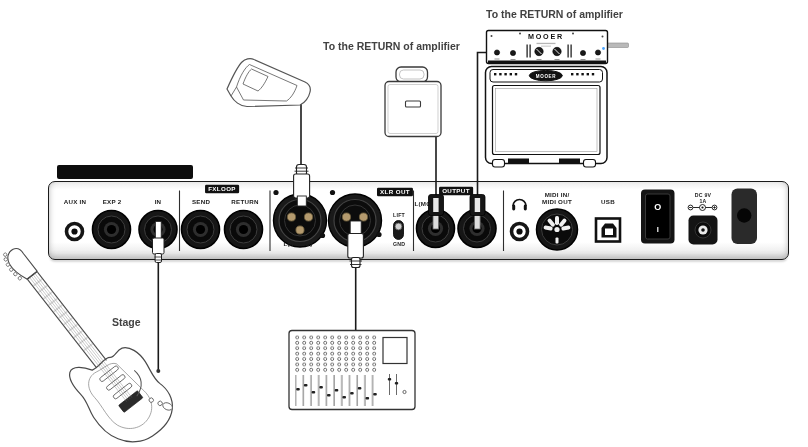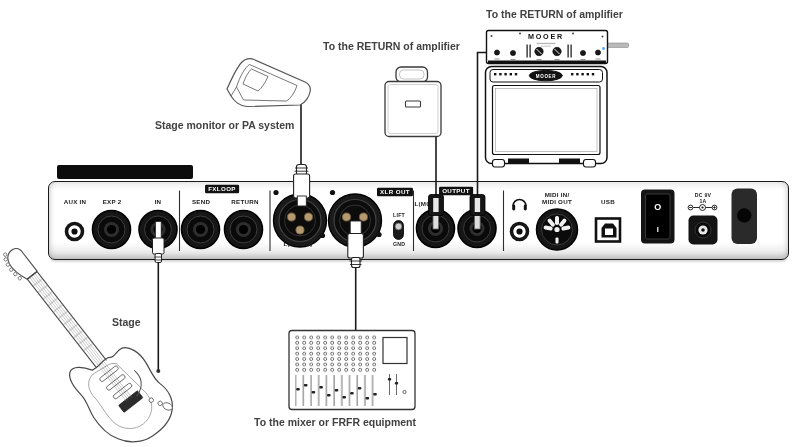--- a/index.html
+++ b/index.html
@@ -372,23 +372,21 @@
       <rect x="474.5" y="213" width="5.6" height="16" fill="#ddd" stroke="#666" stroke-width="0.8"></rect>
       <rect x="470" y="194.5" width="15" height="21" rx="2.5" fill="#161616" stroke="#000" stroke-width="0.8"></rect>
       <rect x="474.7" y="198" width="5.4" height="14" fill="#e9e9e9"></rect>
     </g>
   </svg>
 
   <div class="layer-text">
 
     <div class="cap" style="left:486px;top:8px;">To the RETURN of amplifier</div>
     <div class="cap" style="left:323px;top:40px;">To the RETURN of amplifier</div>
-    <div class="cap" style="left:155px;top:119px;">Stage monitor or PA system</div>
     <div class="cap" style="left:112px;top:316px;">Stage</div>
-    <div class="cap" style="left:254px;top:416px;">To the mixer or FRFR equipment</div>
 
     <div class="brand-head" style="left:546px;top:37px;">MOOER</div>
     <div class="brand-cab" style="left:546px;top:75.6px;">MOOER</div>
 
     <div class="lbl" style="left:74.5px;top:201.5px;">AUX IN</div>
     <div class="lbl" style="left:111.5px;top:201.5px;">EXP 2</div>
     <div class="lbl" style="left:158px;top:201.5px;">IN</div>
     <div class="lbl" style="left:200.5px;top:201.5px;">SEND</div>
     <div class="lbl" style="left:245px;top:201.5px;">RETURN</div>
     <div class="lbl" style="left:297.5px;top:243.5px;">L(MONO)</div>

